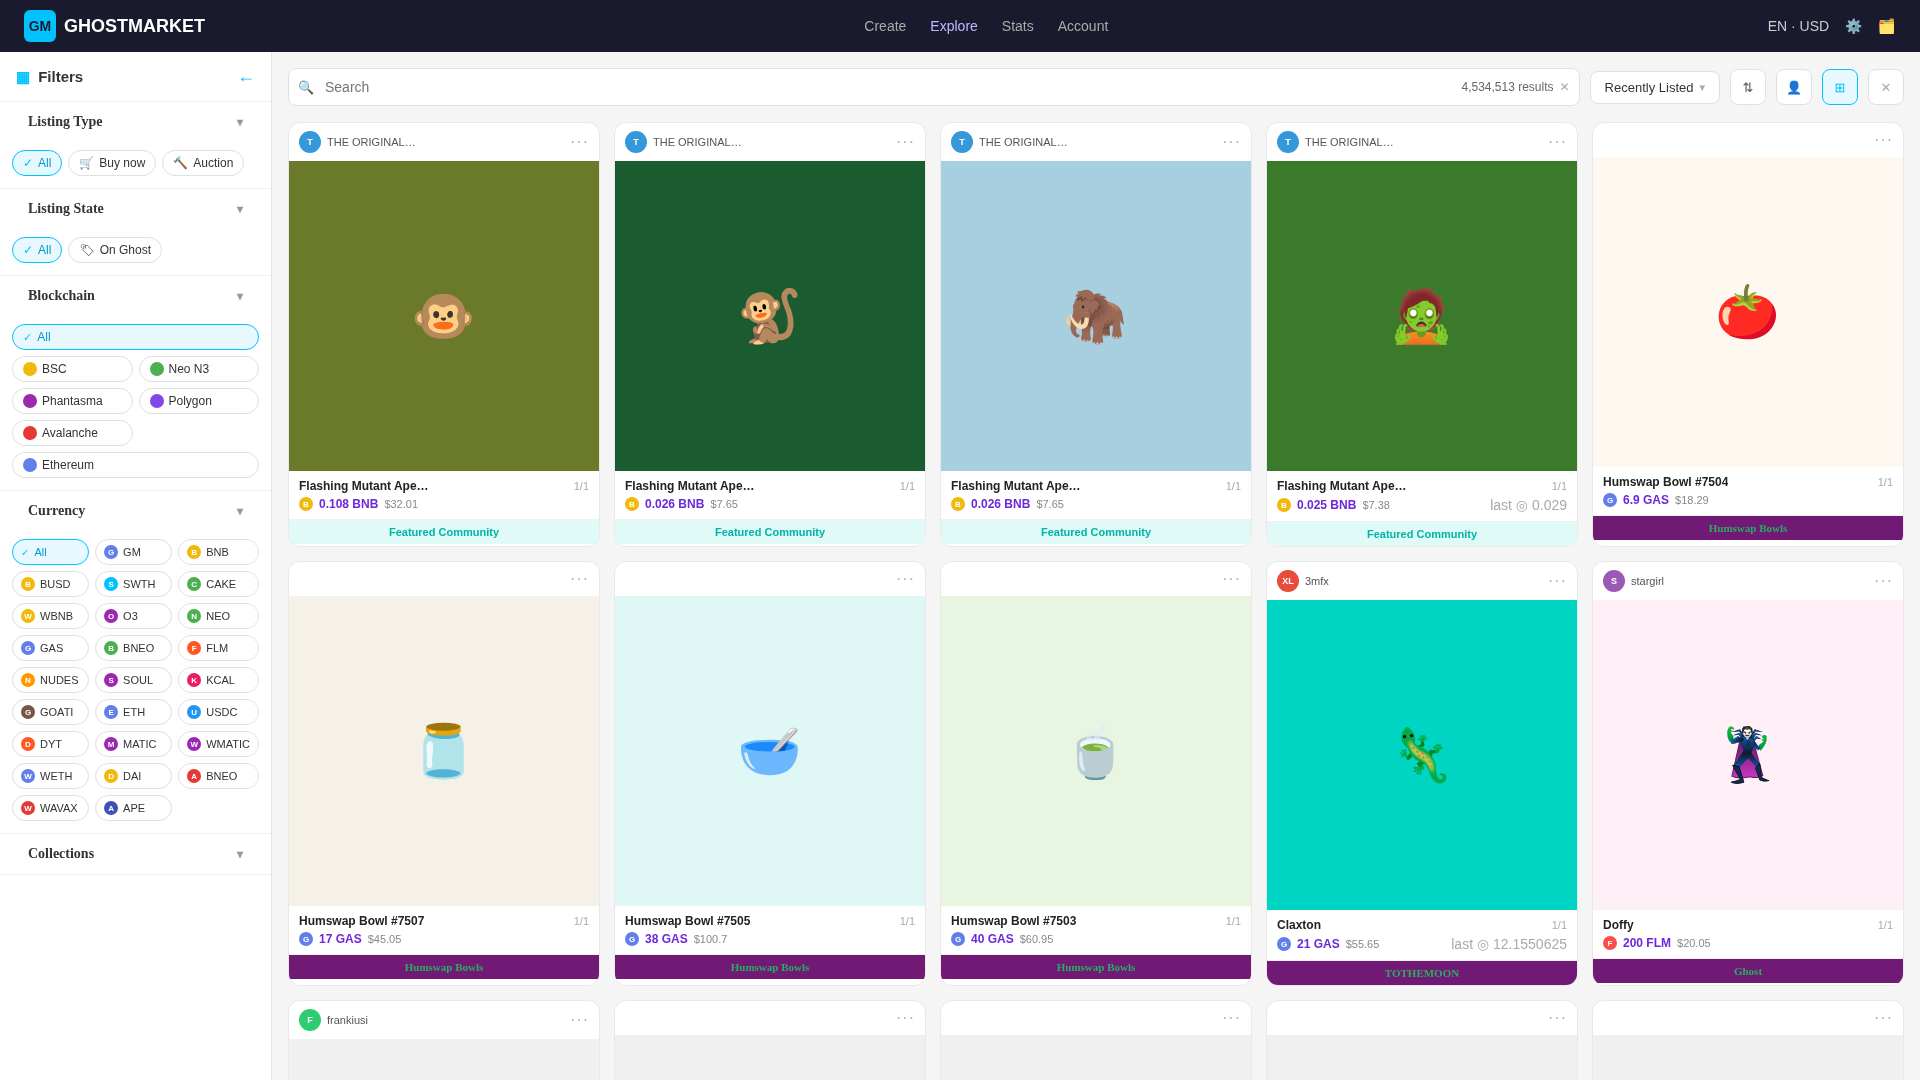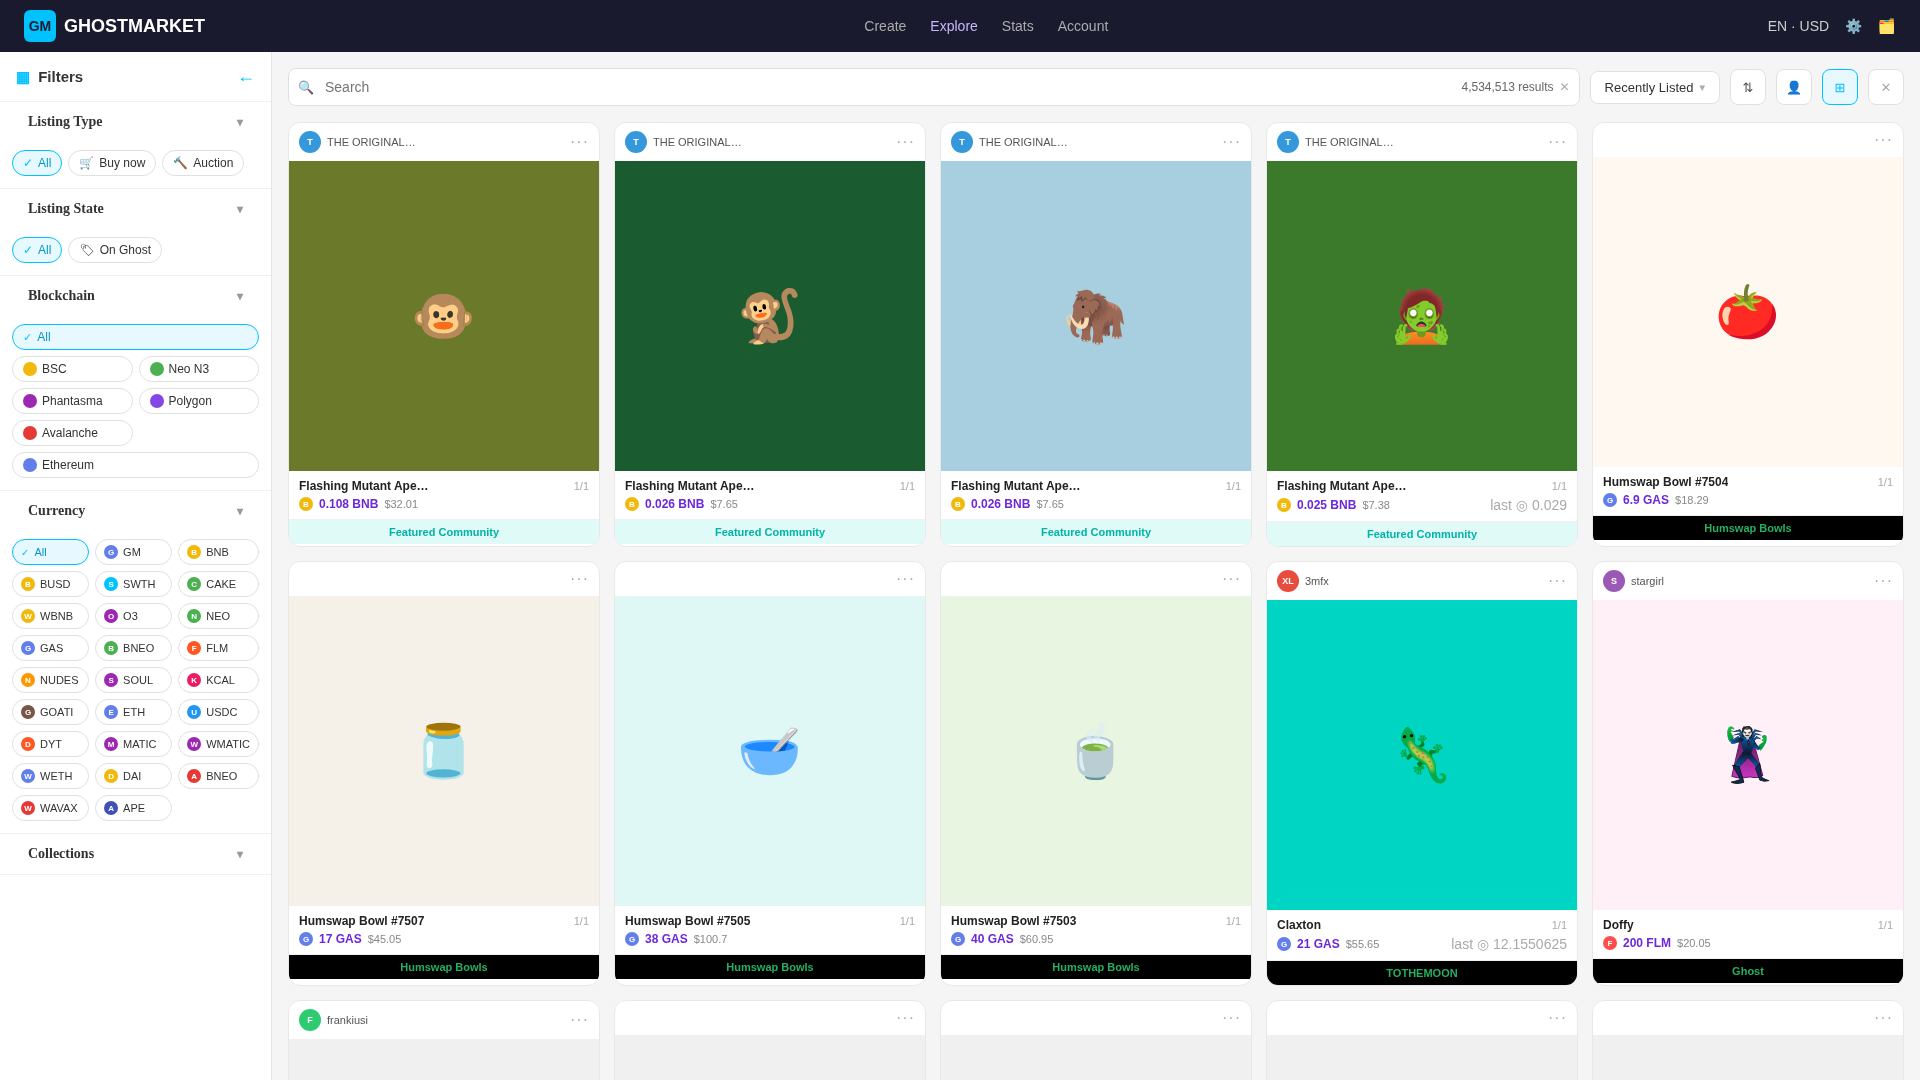--- a/index.html
+++ b/index.html
@@ -81,21 +81,21 @@
     .nft-edition { font-size: 11px; color: #aaa; }
 
     .nft-price-row { display: flex; align-items: center; gap: 6px; }
     .nft-price-icon { width: 14px; height: 14px; border-radius: 50%; display: flex; align-items: center; justify-content: center; font-size: 8px; font-weight: 700; color: white; flex-shrink: 0; }
     .nft-price { font-size: 12px; font-weight: 600; color: #6d28d9; }
     .nft-price-usd { font-size: 11px; color: #888; }
     .nft-last { font-size: 14px; color: #aaa; margin-left: auto; text-align: center; }
 
     .nft-collection-tag { padding: 6px 10px; text-align: center; font-size: 11px; font-weight: 600; color: #222; border-top: 1px solid #f0f0f0; }
     .tag-cyan { background: #e0faf8; color: #00b5a5; }
-    .tag-green { background: #000000; color: #27ae60; }
+    .tag-green { background: #701a75; color: #27ae60; font-family: Liberation Serif, serif; }
 
     
   </style>
 </head>
 <body>
 
 <div class="header">
   <div class="header-logo">
     <div class="logo-icon">GM</div>
     <span>GHOSTMARKET</span>

